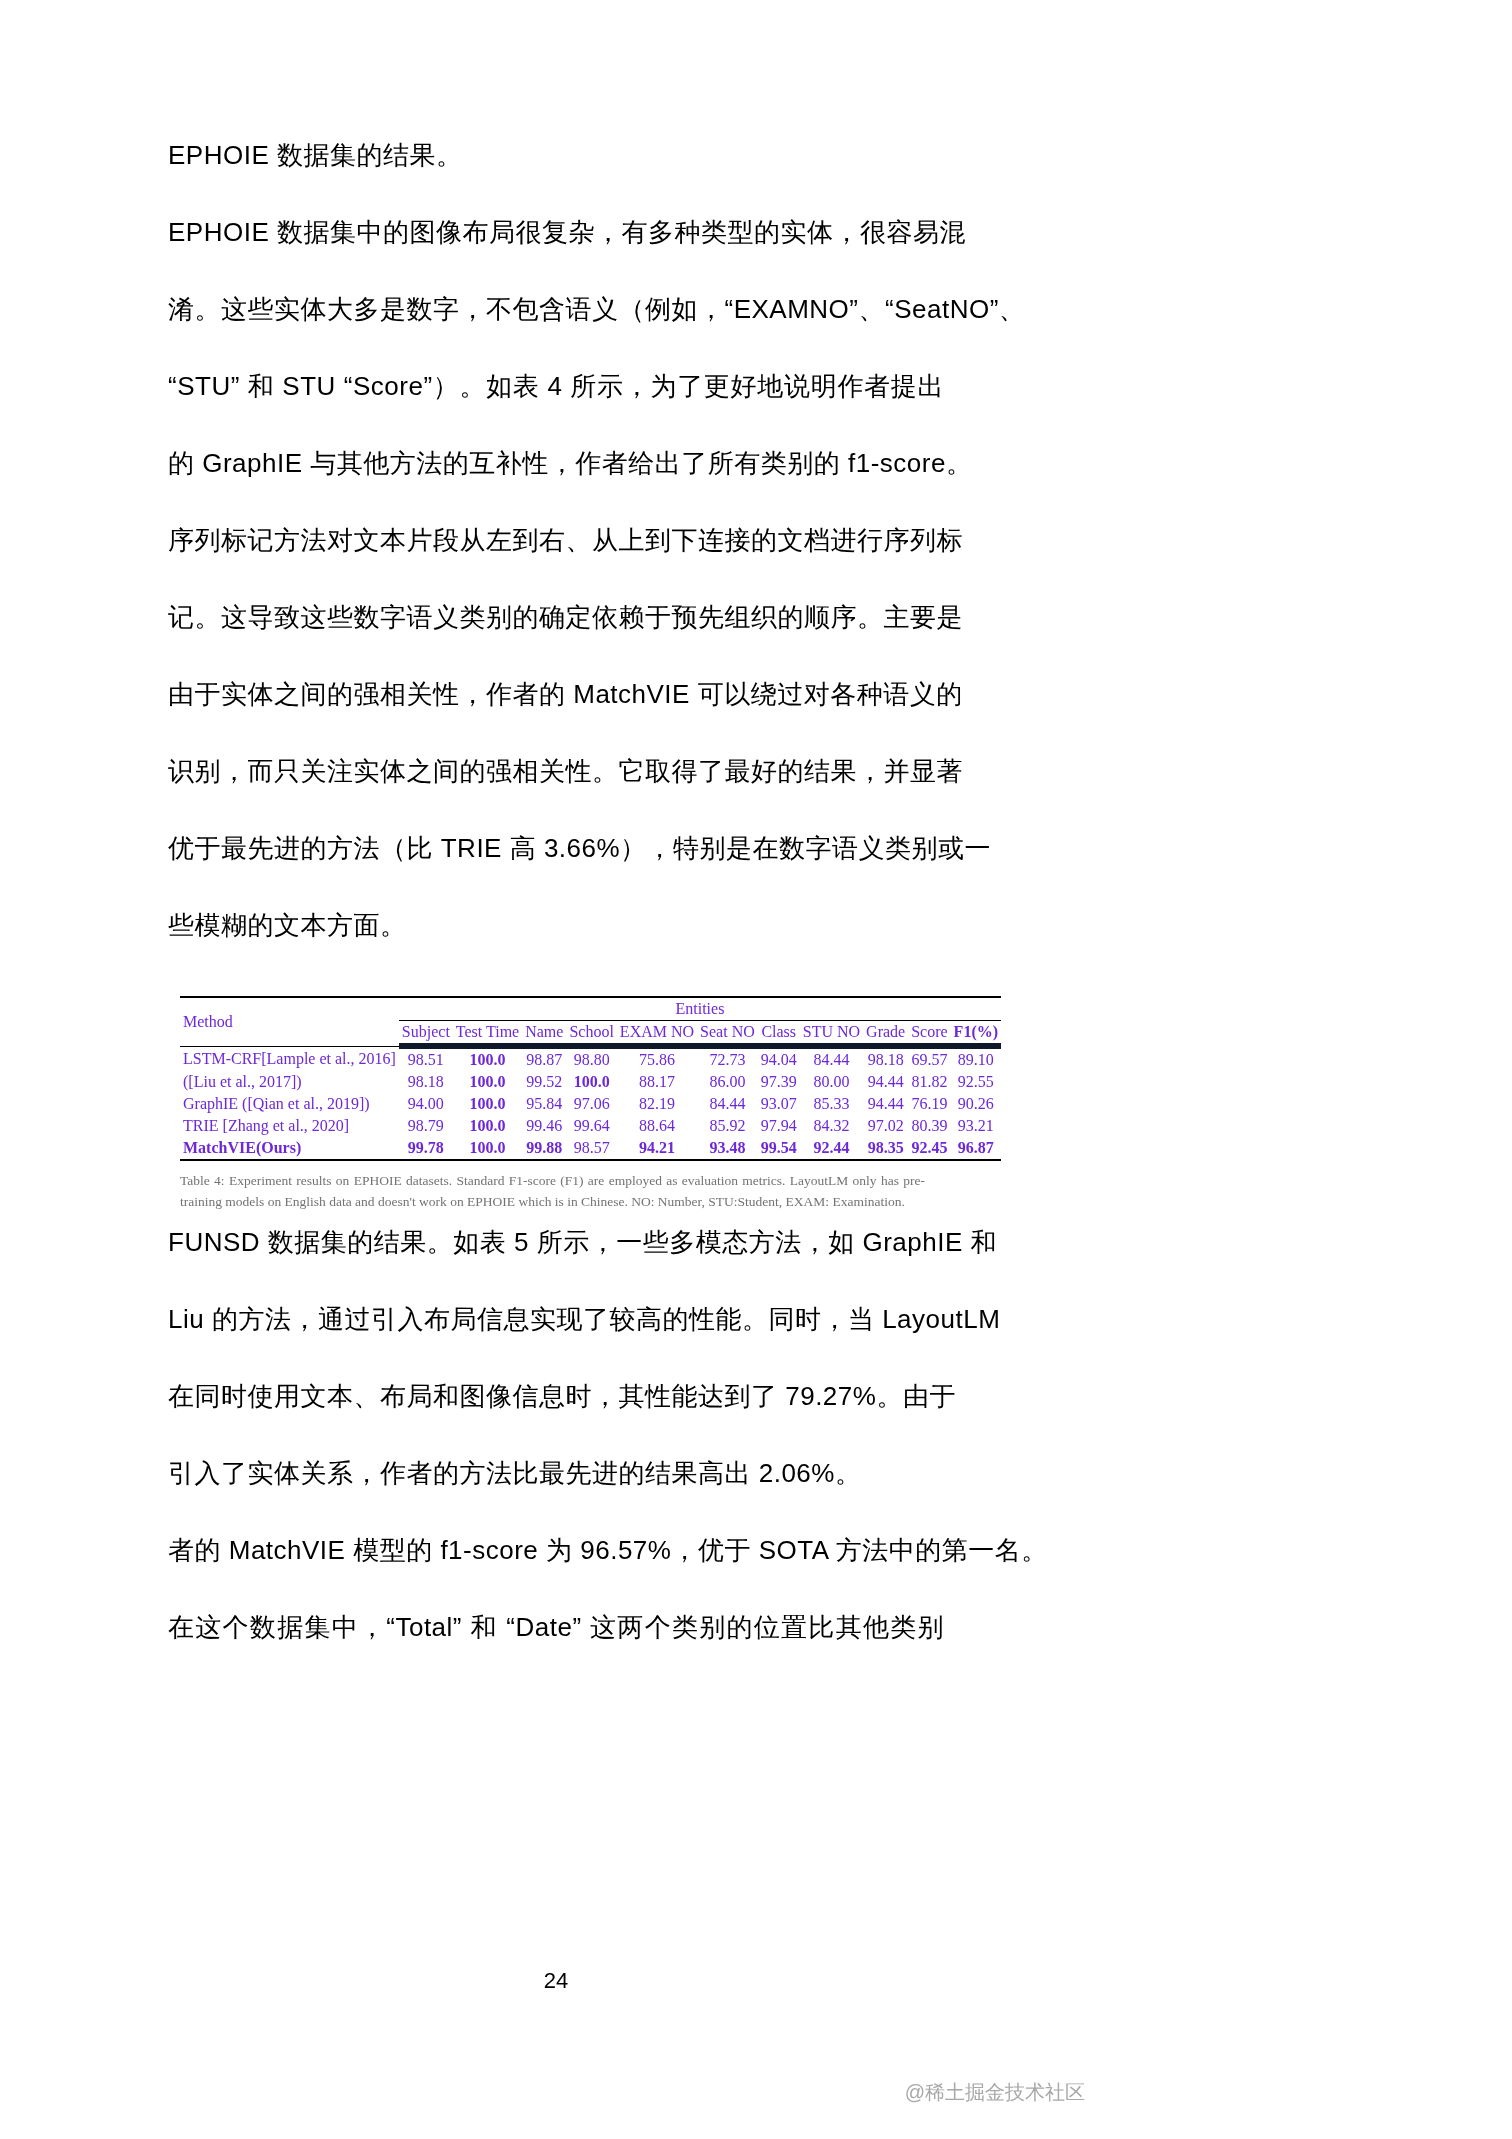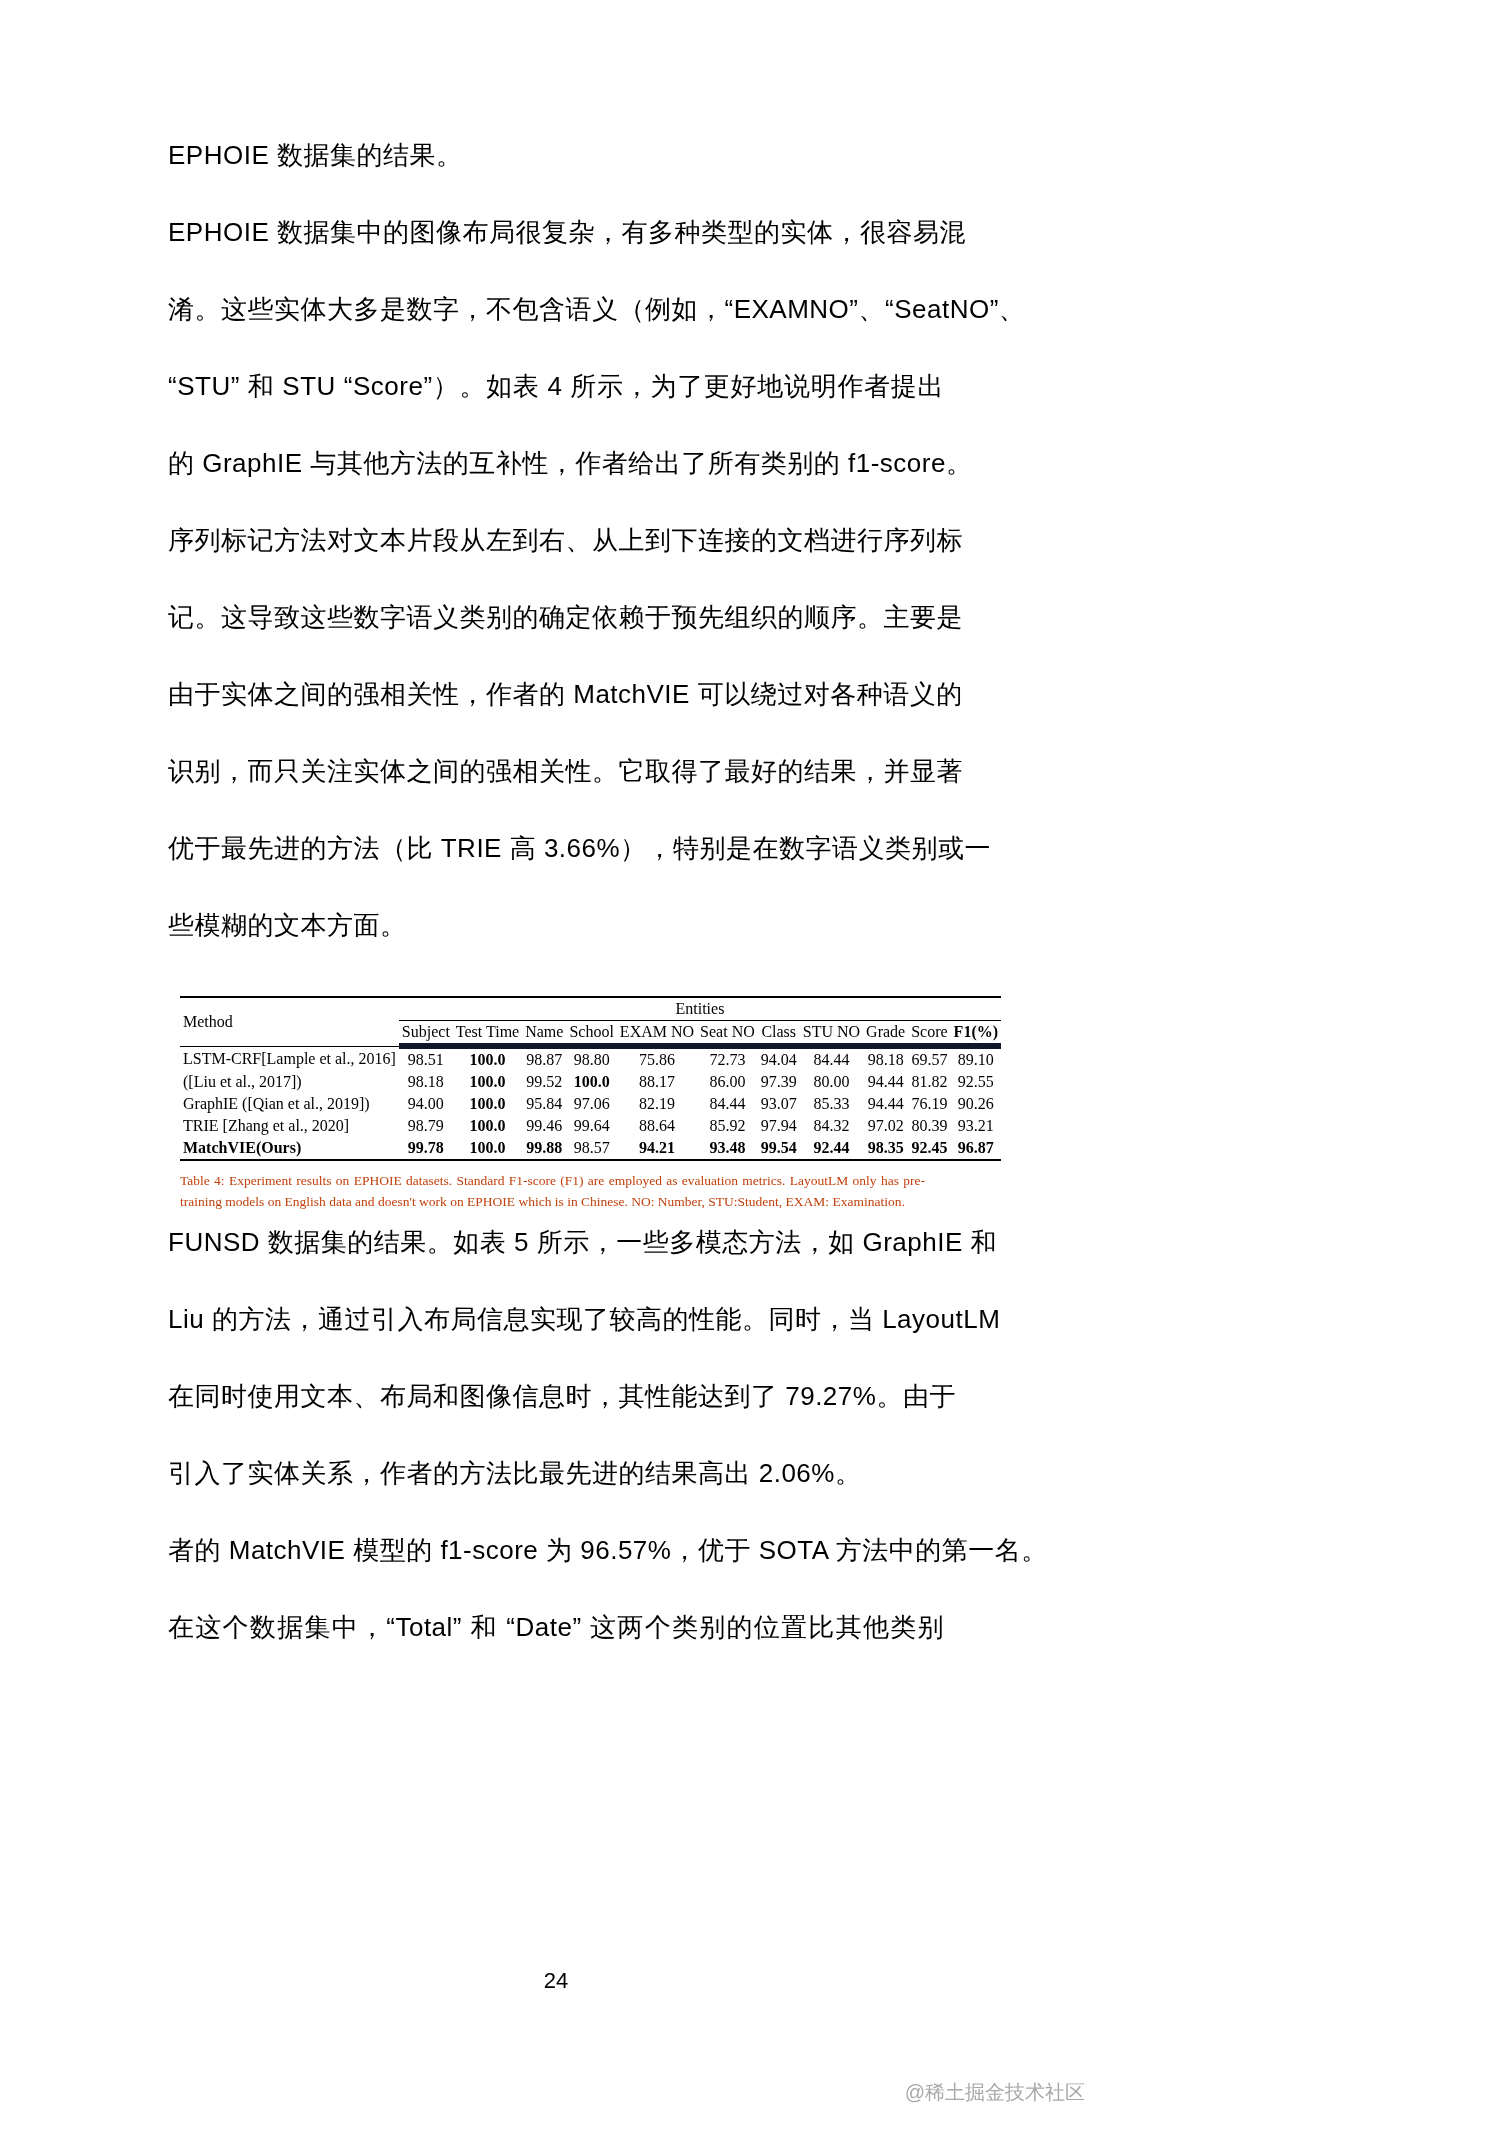--- a/index.html
+++ b/index.html
@@ -47,21 +47,21 @@
     top: 996px;
     width: 740px;
   }
   .paper-table {
     width: 740px;
     border-collapse: collapse;
     border-top: 2px solid #000;
     border-bottom: 2px solid #000;
     font-family: "Liberation Serif", serif;
     font-size: 16px;
-    color: #000000;
+    color: #6d28d9;
   }
   .paper-table th, .paper-table td {
     padding: 2px 3px;
     white-space: nowrap;
     font-weight: normal;
   }
   .method-h {
     text-align: left;
     font-weight: bold;
     border-bottom: 1px solid #000;
@@ -83,21 +83,21 @@
 
   
   #caption {
     position: absolute;
     left: 180px;
     top: 1170px;
     width: 745px;
     font-family: "Liberation Serif", serif;
     font-size: 13.5px;
     line-height: 21px;
-    color: #c2410c;
+    color: #737373;
   }
   #caption .cap-line-j {
     text-align: justify;
     text-align-last: justify;
   }
 
   
   #page-number {
     position: absolute;
     left: 168px;

